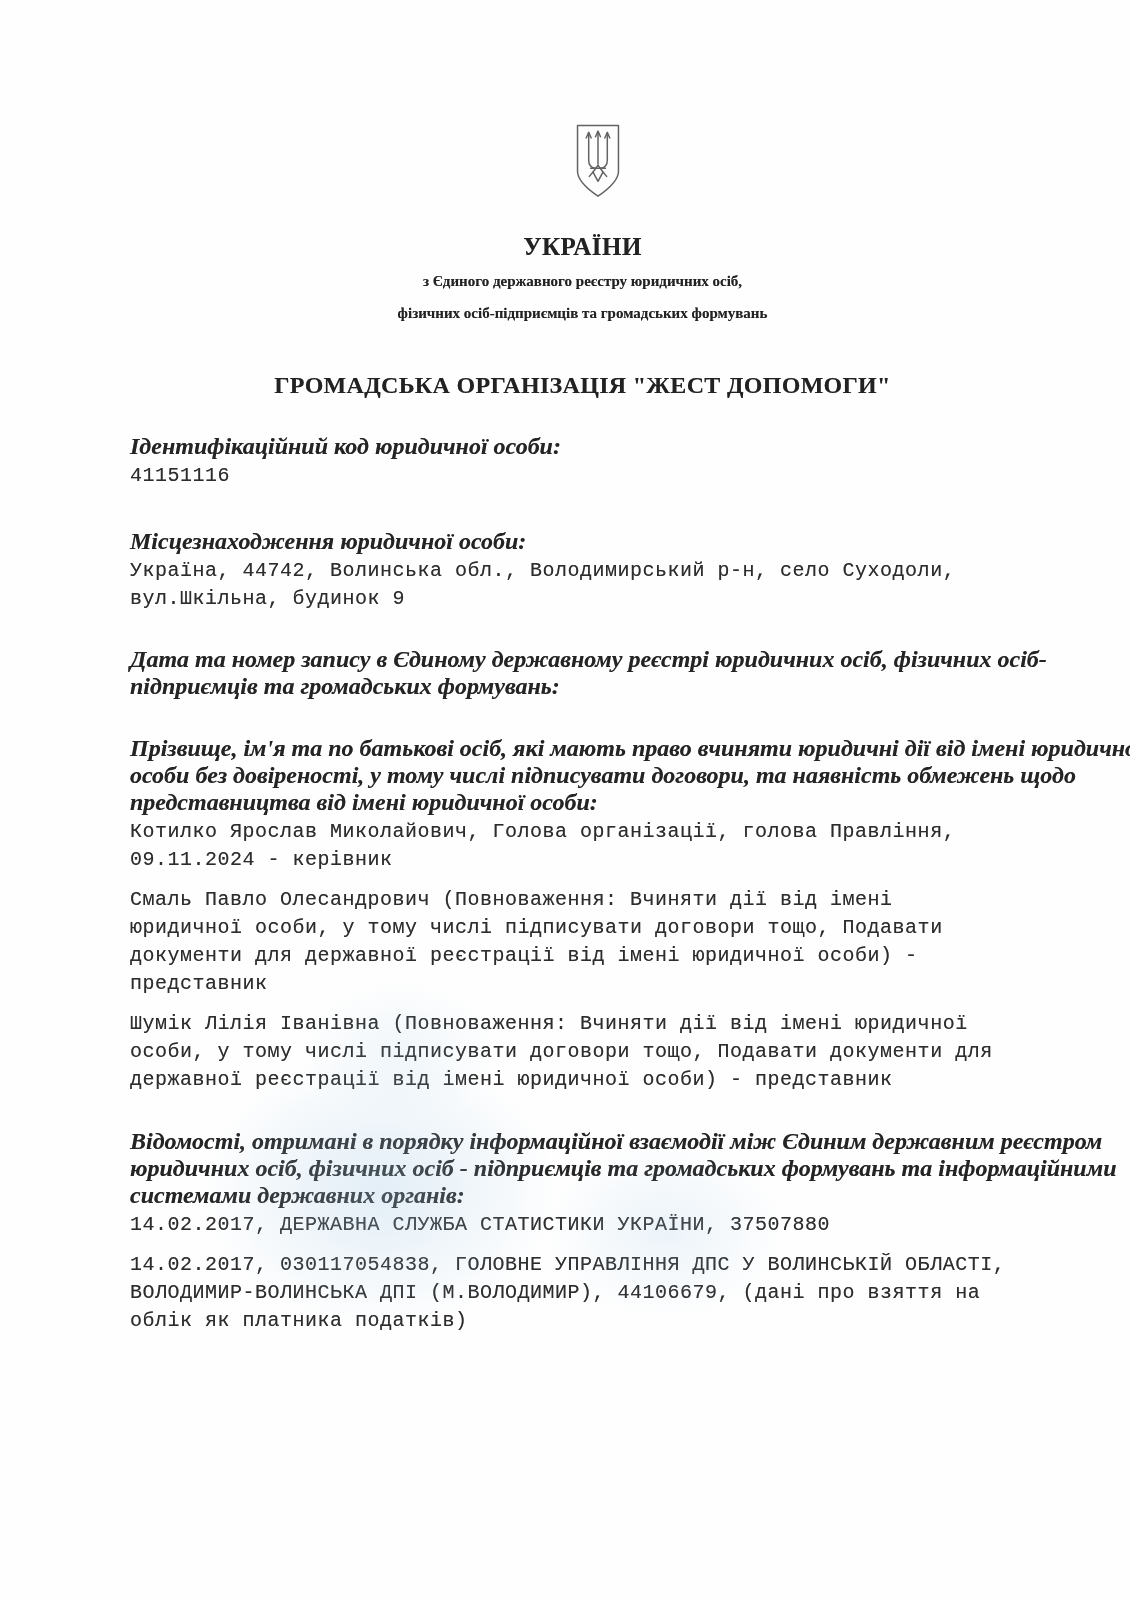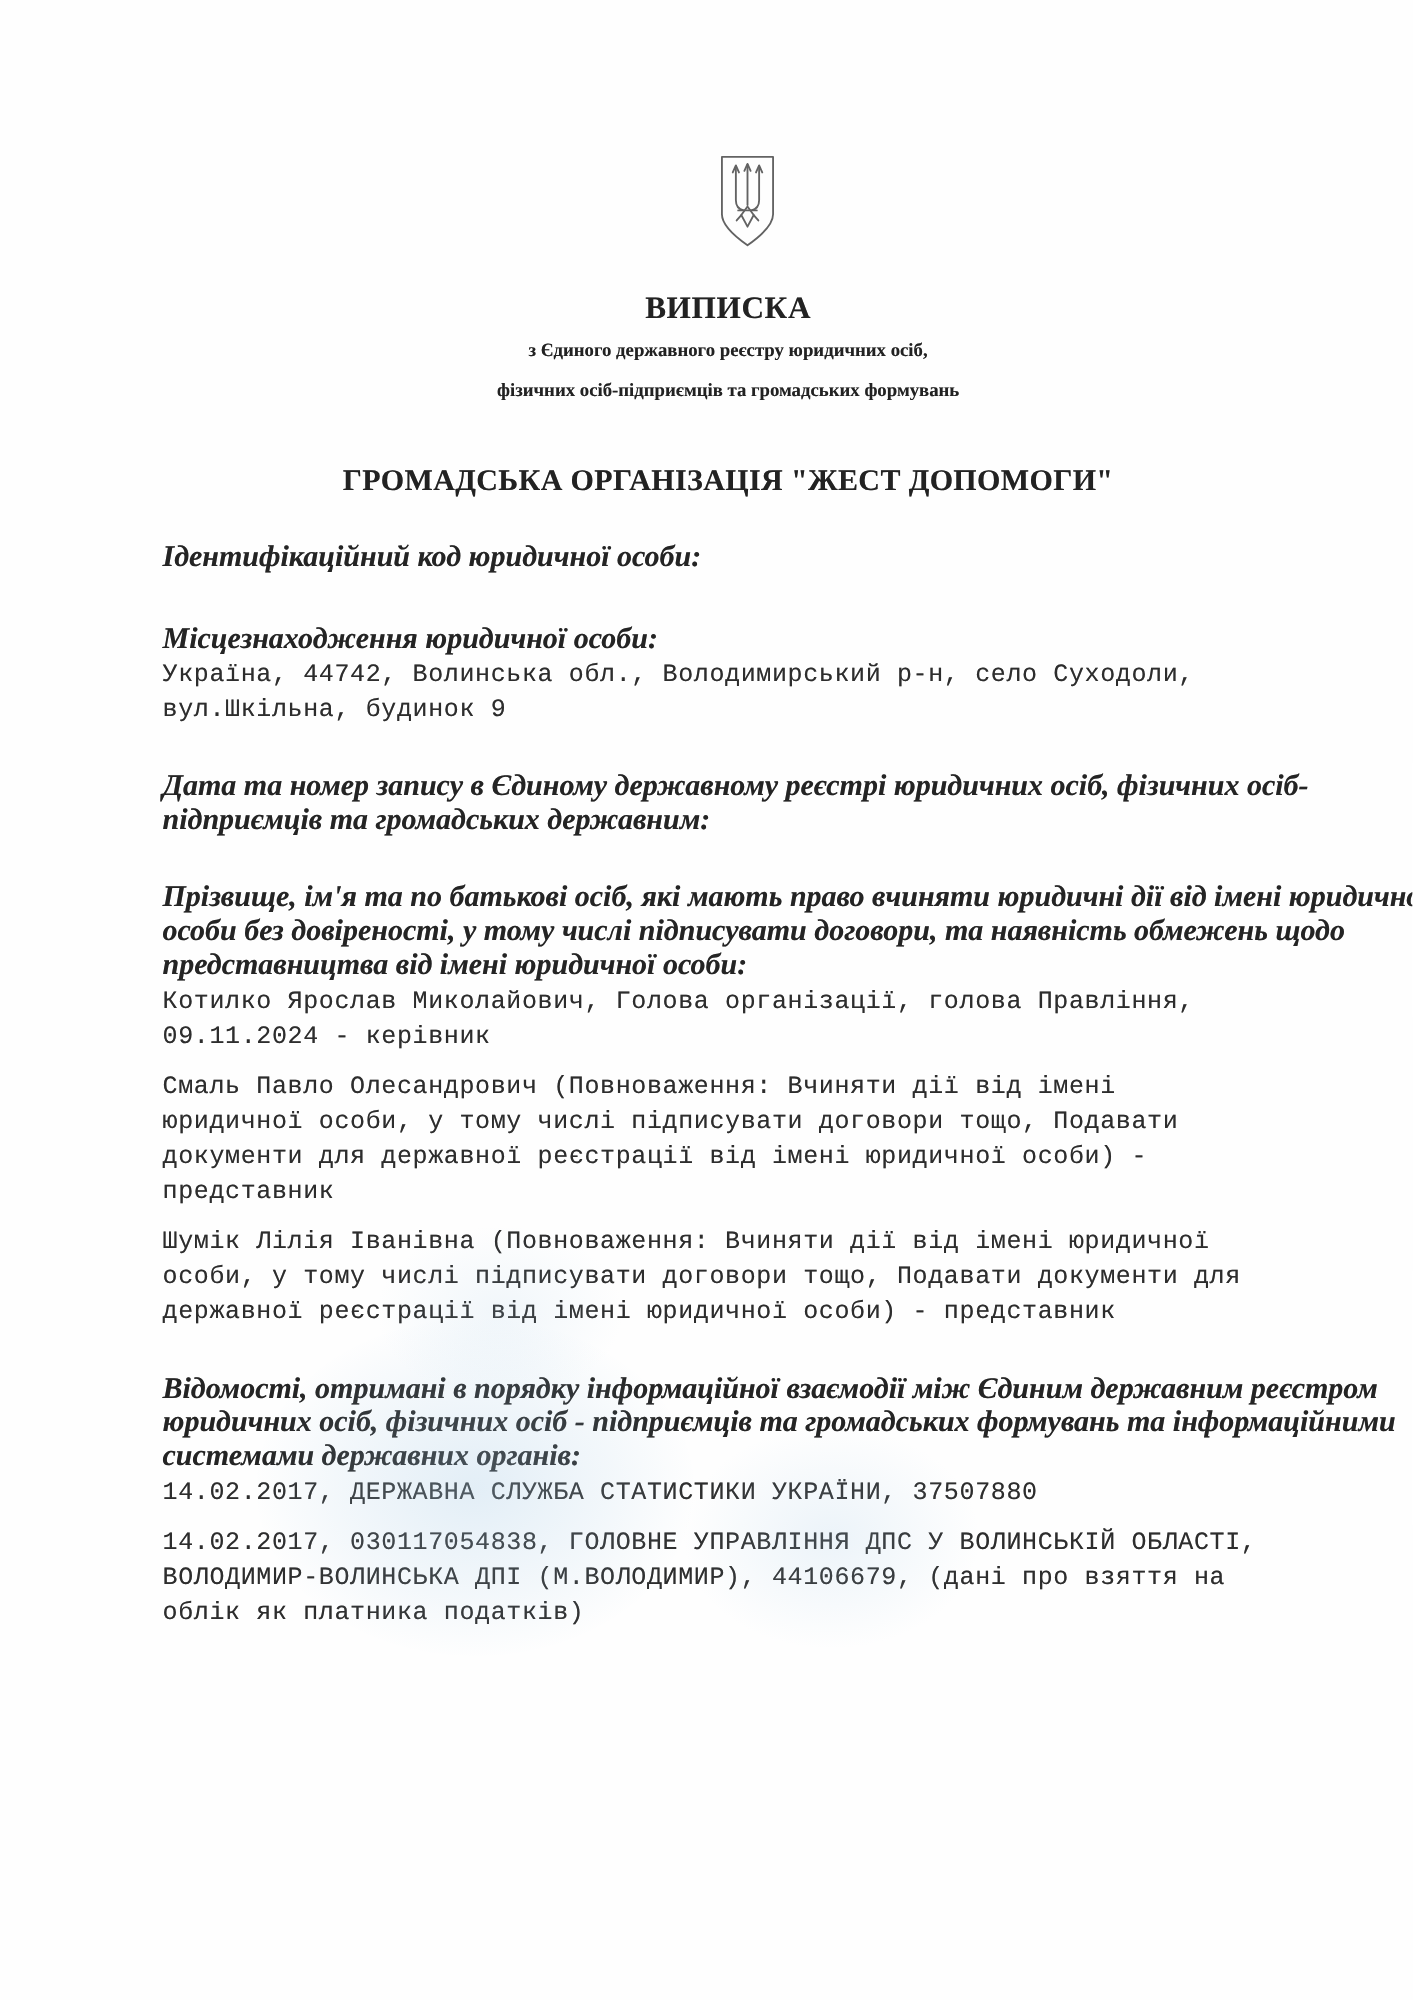--- a/index.html
+++ b/index.html
@@ -128,38 +128,39 @@
         <path d="M50 14 V66"></path>
 
         <path d="M38 73 H62"></path>
 
         <path d="M50 68 L58 79 L50 94 L42 79 Z"></path>
         <path d="M42 79 L36 86 M58 79 L64 86"></path>
       </g>
     </svg>
   </div>
 
-  <h1 class="title">ВИПИСКА</h1>
+  <h1 class="title">УКРАЇНИ</h1>
   <div class="subtitle">з Єдиного державного реєстру юридичних осіб,
 фізичних осіб-підприємців та громадських формувань</div>
   <h2 class="org-name">ГРОМАДСЬКА ОРГАНІЗАЦІЯ "ЖЕСТ ДОПОМОГИ"</h2>
 
   <section class="sec sec-code">
     <p class="label">Ідентифікаційний код юридичної особи:</p>
+    <p class="value">41151116</p>
   </section>
 
   <section class="sec sec-location">
     <p class="label">Місцезнаходження юридичної особи:</p>
     <p class="value">Україна, 44742, Волинська обл., Володимирський р-н, село Суходоли,
 вул.Шкільна, будинок 9</p>
   </section>
 
   <section class="sec sec-record">
     <p class="label">Дата та номер запису в Єдиному державному реєстрі юридичних осіб, фізичних осіб-
-підприємців та громадських державним:</p>
+підприємців та громадських формувань:</p>
   </section>
 
   <section class="sec sec-persons">
     <p class="label">Прізвище, ім'я та по батькові осіб, які мають право вчиняти юридичні дії від імені юридичної
 особи без довіреності, у тому числі підписувати договори, та наявність обмежень щодо
 представництва від імені юридичної особи:</p>
     <p class="value">Котилко Ярослав Миколайович, Голова організації, голова Правління,
 09.11.2024 - керівник</p>
     <p class="value">Смаль Павло Олесандрович (Повноваження: Вчиняти дії від імені
 юридичної особи, у тому числі підписувати договори тощо, Подавати

